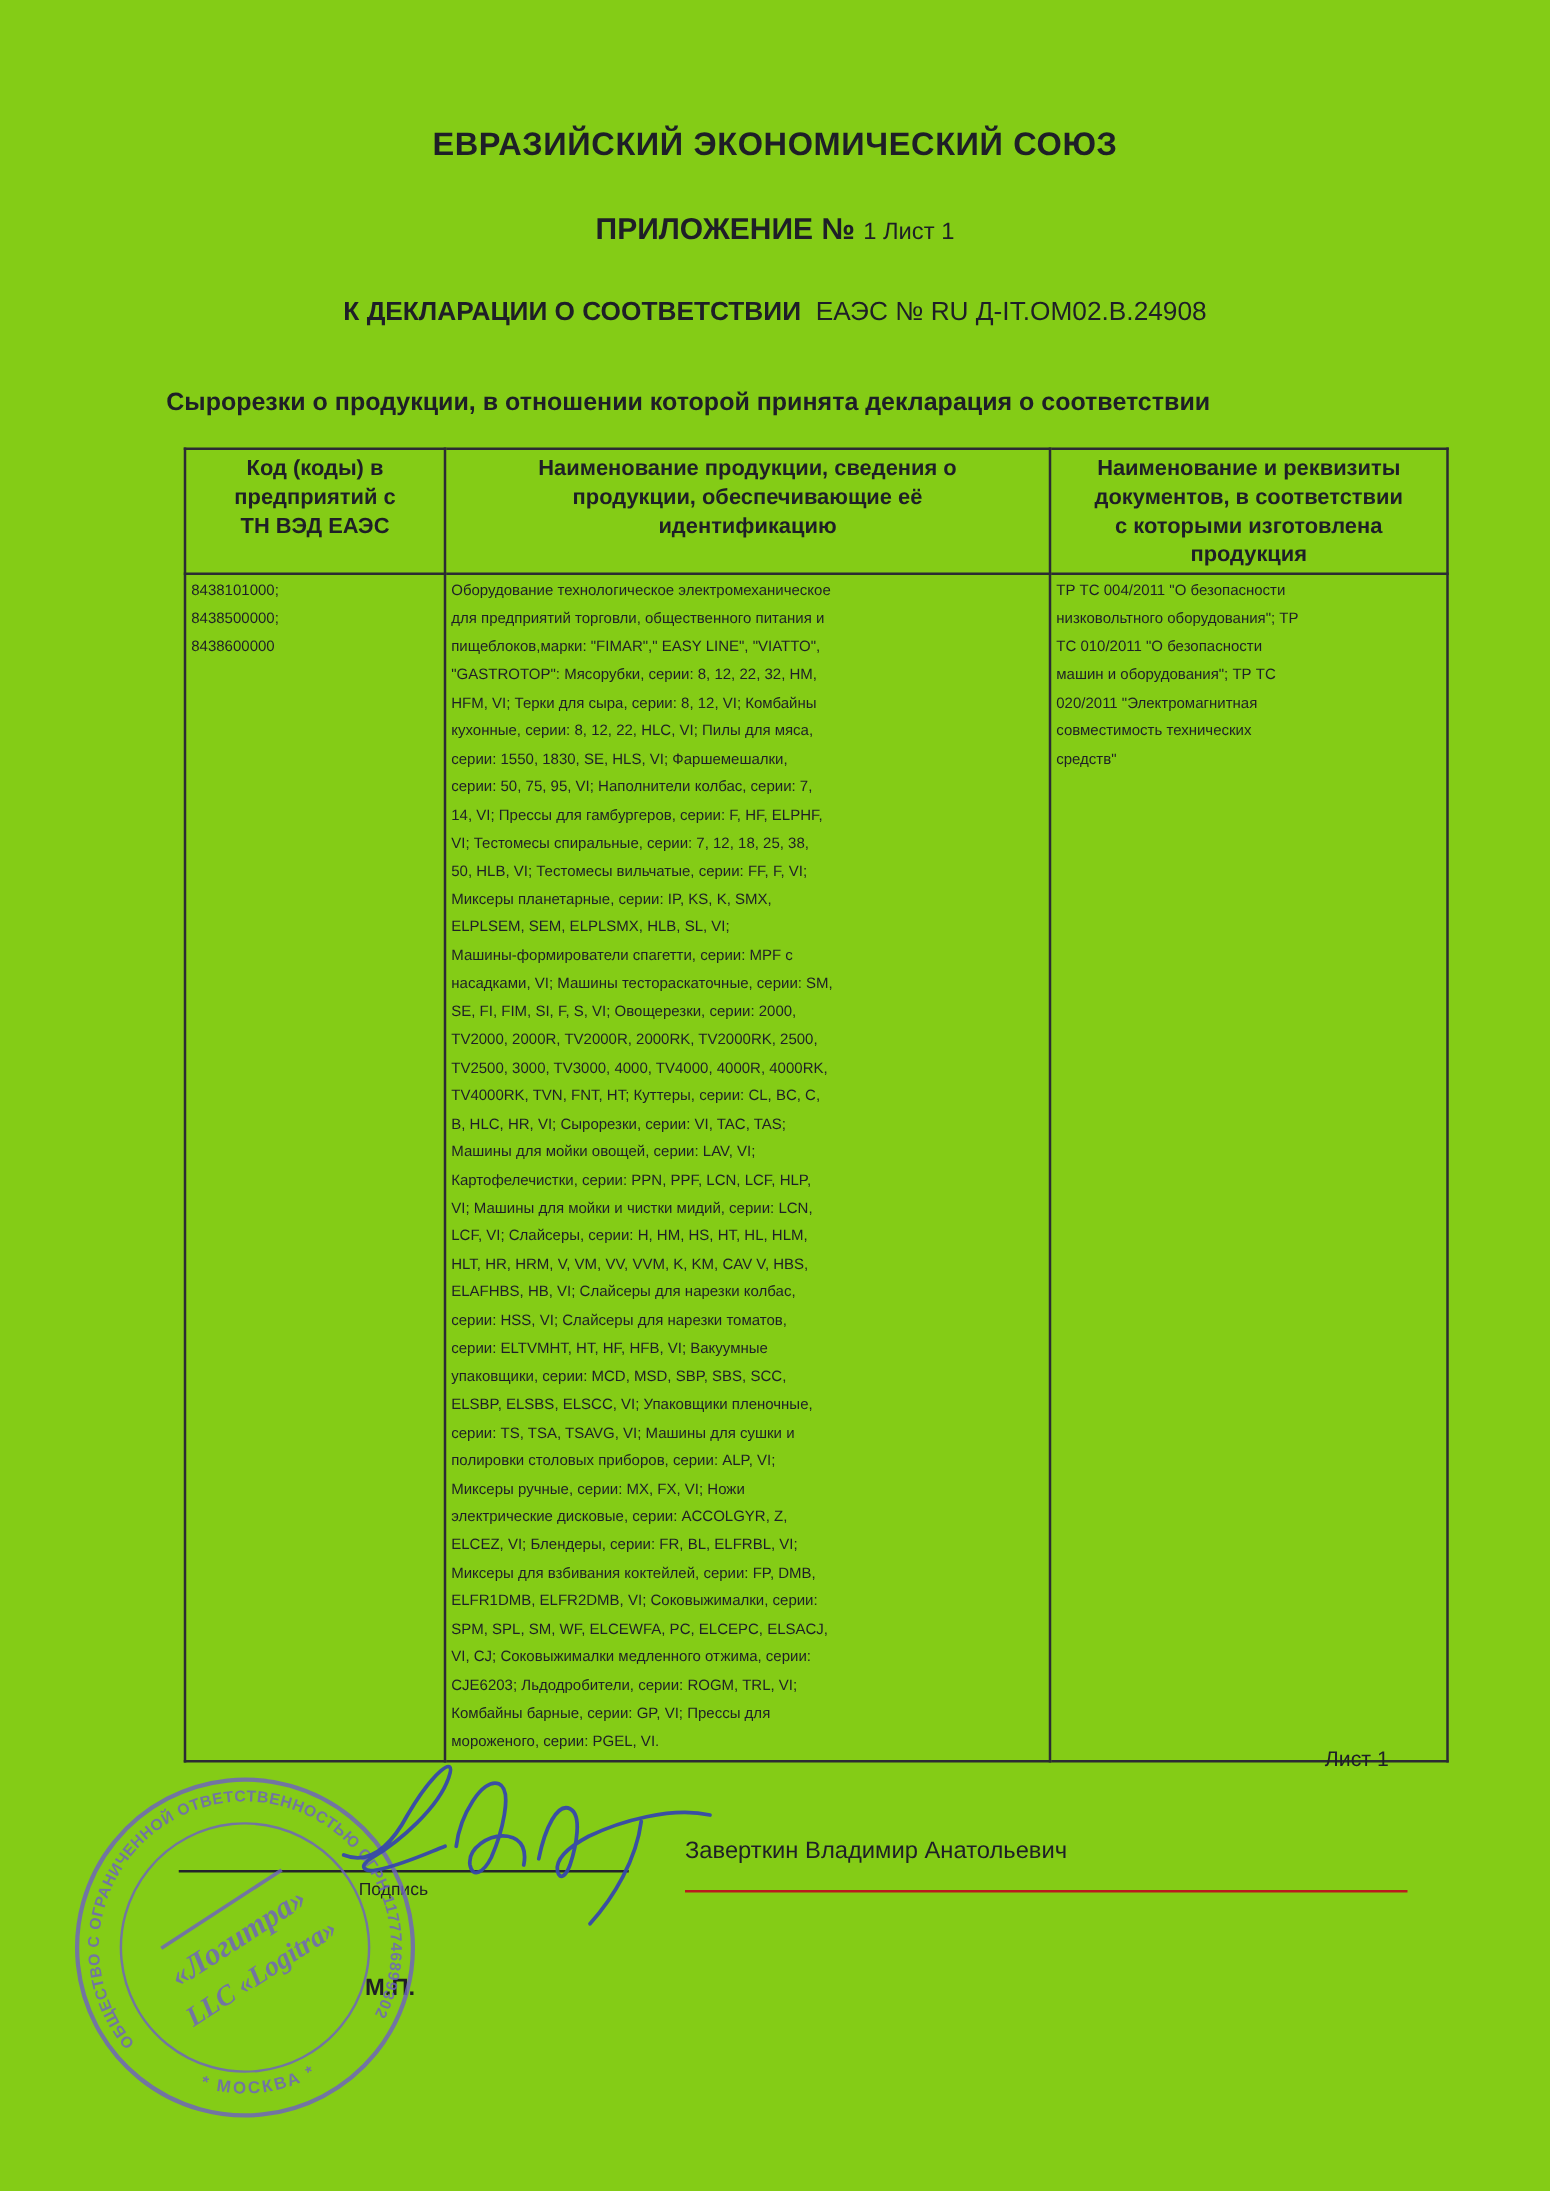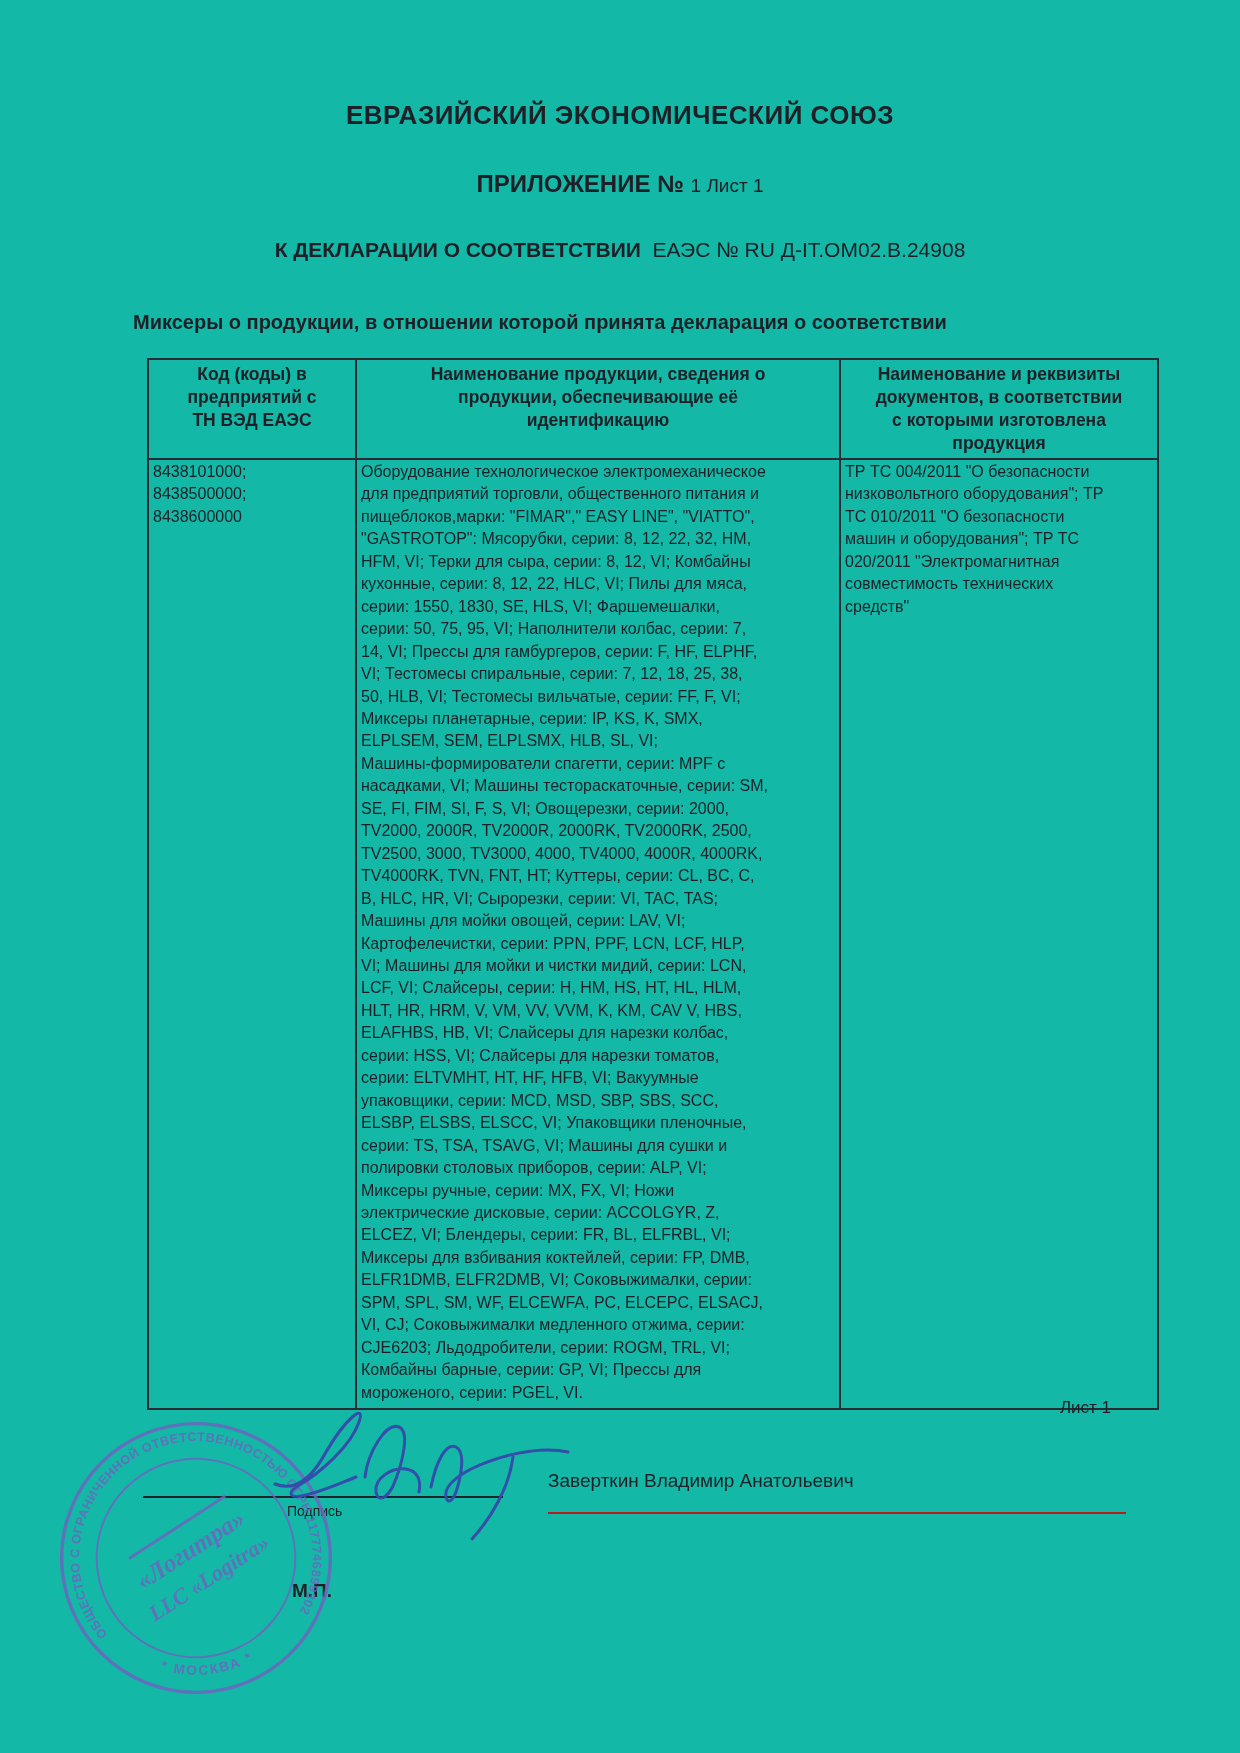--- a/index.html
+++ b/index.html
@@ -1,17 +1,17 @@
 <!DOCTYPE html>
 <html style="--ink: #1e1f27; --sig: #3648ab; --stamp: #6f63c0;"><head>
 <meta charset="utf-8">
 <style>
   html,body{margin:0;padding:0;background:#e8e8e8;}
   .page{
-    position:relative;width:1240px;height:1753px;background:#14b8a6;
+    position:relative;width:1240px;height:1753px;background:#84cc16;
     font-family:"Liberation Sans","DejaVu Sans",sans-serif;
     color:var(--ink,#1e1f27);overflow:hidden;margin:0 auto;
   }
   .centered{position:absolute;left:0;width:1240px;text-align:center;}
   .union-title{top:100px;font-size:26px;font-weight:bold;letter-spacing:.5px;}
   .appendix-line{top:170px;font-size:24px;font-weight:bold;}
   .appendix-line .val{font-size:19px;font-weight:normal;}
   .decl-line{top:238px;font-size:21px;font-weight:bold;}
   .decl-line .val{font-weight:normal;}
   .section-title{position:absolute;left:133px;top:311px;font-size:20px;font-weight:bold;}
@@ -21,21 +21,21 @@
   }
   table.tbl th,table.tbl td{
     border:2px solid #2b2c33;vertical-align:top;white-space:pre-line;
     overflow:hidden;
   }
   table.tbl th{
     font-size:17.5px;font-weight:bold;text-align:center;line-height:23px;
     padding:3px 4px;height:88px;
   }
   table.tbl td{
-    font-size:16px;font-weight:normal;text-align:left;line-height:22.45px;
+    font-size:12px;font-weight:normal;text-align:left;line-height:22.45px;
     padding:1px 2px 4px 4px;
   }
   .col-codes{width:208px;}
   .col-product{width:484px;}
   .col-docs{width:318px;}
   .sheet-note{position:absolute;left:944px;top:1398px;width:167px;text-align:right;font-size:17px;}
   .sig-line-left{position:absolute;left:143px;top:1496px;width:360px;border-top:2px solid #23242b;}
   .sig-caption{position:absolute;left:287px;top:1503px;font-size:14px;}
   .name-block{position:absolute;left:548px;top:1470px;width:578px;border-bottom:2px solid #b91c1c;padding-bottom:20px;}
   .name-block .name{font-size:19px;}
@@ -55,21 +55,21 @@
 <body>
 
 <div class="page">
 
   <div class="centered union-title">ЕВРАЗИЙСКИЙ ЭКОНОМИЧЕСКИЙ СОЮЗ</div>
 
   <div class="centered appendix-line"><span>ПРИЛОЖЕНИЕ №</span> <span class="val">1 Лист 1</span></div>
 
   <div class="centered decl-line"><span>К ДЕКЛАРАЦИИ О СООТВЕТСТВИИ</span>&nbsp; <span class="val">ЕАЭС № RU Д-IT.OM02.B.24908</span></div>
 
-  <div class="section-title">Миксеры о продукции, в отношении которой принята декларация о соответствии</div>
+  <div class="section-title">Сырорезки о продукции, в отношении которой принята декларация о соответствии</div>
 
   <table class="tbl">
     <colgroup>
       <col class="col-codes">
         <col class="col-product">
         <col class="col-docs">
     </colgroup>
     <thead>
       <tr>
         <th>Код (коды) в

